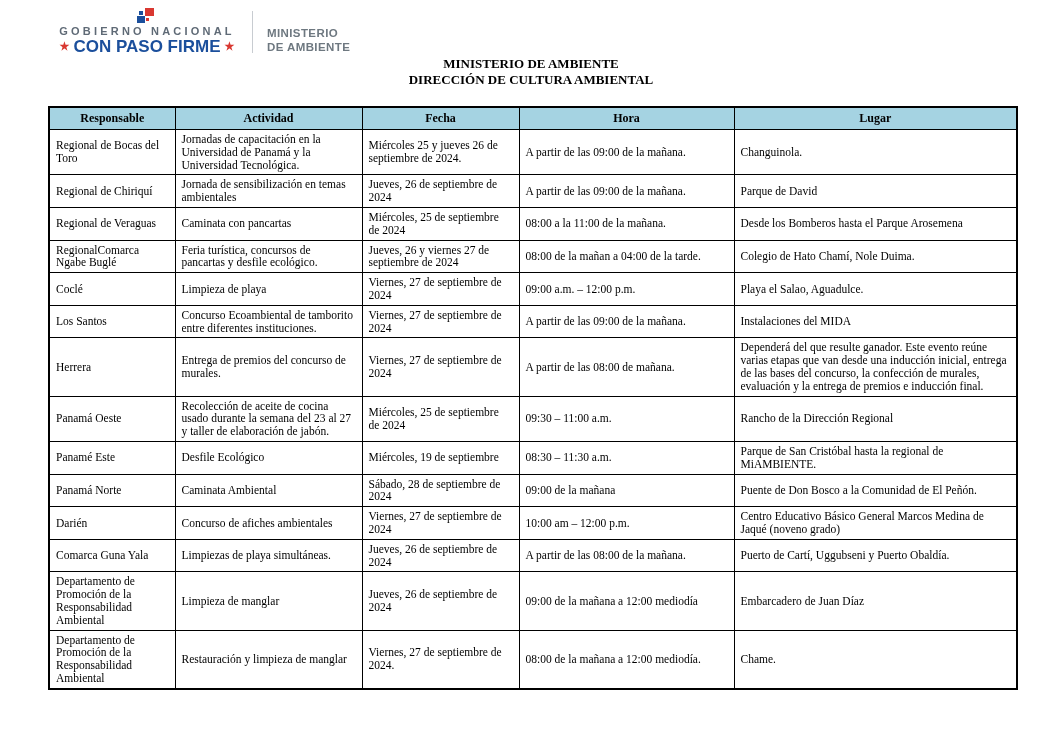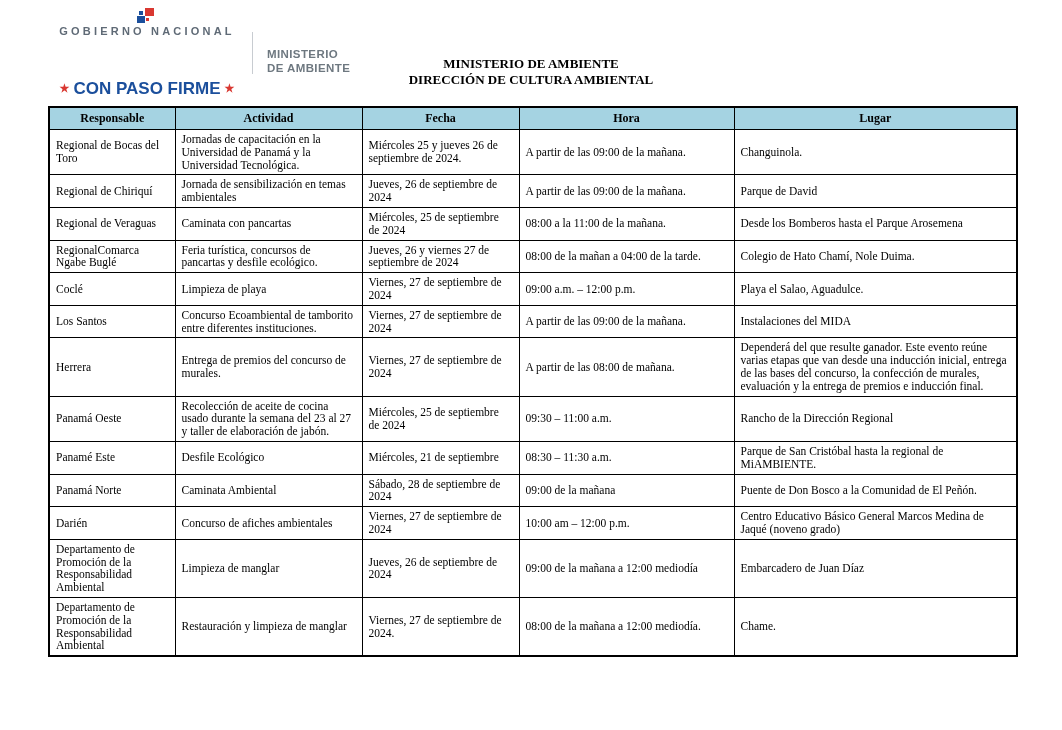--- a/index.html
+++ b/index.html
@@ -30,21 +30,21 @@
   .flag-icon .sq-blue-big   { left: 0px; top: 8px;  width: 8px; height: 7px; background: var(--logo-blue); }
   .flag-icon .sq-red-small  { left: 9px; top: 10px; width: 3px; height: 3px; background: var(--logo-red); }
   .gobierno-line {
     font-family: "Liberation Sans", sans-serif;
     font-size: 11px; font-weight: bold; letter-spacing: 3.2px;
     color: var(--logo-gray); white-space: nowrap;
   }
   .slogan-line {
     font-family: "Liberation Sans", sans-serif;
     font-size: 17px; font-weight: bold; color: var(--logo-blue);
-    white-space: nowrap; line-height: 19px; margin-top: 42px;
+    white-space: nowrap; line-height: 19px;
   }
   .slogan-line .star { color: var(--logo-red); font-size: 11px; vertical-align: 2px; margin: 0 4px; }
   .logo-divider {
     width: 1px; height: 42px; background: #C8CCD1; margin: 0 14px 0 10px;
   }
   .ministry-name {
     font-family: "Liberation Sans", sans-serif;
     font-size: 11.5px; font-weight: bold; color: #6E7880;
     letter-spacing: 0.4px; line-height: 14px; text-align: left; margin-top: 15px;
   }
@@ -177,39 +177,46 @@
         <tr>
           <td>Panamá Oeste</td>
           <td>Recolección de aceite de cocina usado durante la semana del 23 al 27 y taller de elaboración de jabón.</td>
           <td>Miércoles, 25 de septiembre de 2024</td>
           <td>09:30 – 11:00 a.m.</td>
           <td>Rancho de la Dirección Regional</td>
         </tr>
         <tr>
           <td>Panamé Este</td>
           <td>Desfile Ecológico</td>
-          <td>Miércoles, 21 de septiembre</td>
+          <td>Miércoles, 19 de septiembre</td>
           <td>08:30 – 11:30 a.m.</td>
           <td>Parque de San Cristóbal hasta la regional de MiAMBIENTE.</td>
         </tr>
         <tr>
           <td>Panamá Norte</td>
           <td>Caminata Ambiental</td>
           <td>Sábado, 28 de septiembre de 2024</td>
           <td>09:00 de la mañana</td>
           <td>Puente de Don Bosco a la Comunidad de El Peñón.</td>
         </tr>
         <tr>
           <td>Darién</td>
           <td>Concurso de afiches ambientales</td>
           <td>Viernes, 27 de septiembre de 2024</td>
           <td>10:00 am – 12:00 p.m.</td>
           <td>Centro Educativo Básico General Marcos Medina de Jaqué (noveno grado)</td>
         </tr>
         <tr>
+          <td>Comarca Guna Yala</td>
+          <td>Limpiezas de playa simultáneas.</td>
+          <td>Jueves, 26 de septiembre de 2024</td>
+          <td>A partir de las 08:00 de la mañana.</td>
+          <td>Puerto de Cartí, Uggubseni y Puerto Obaldía.</td>
+        </tr>
+        <tr>
           <td>Departamento de Promoción de la Responsabilidad Ambiental</td>
           <td>Limpieza de manglar</td>
           <td>Jueves, 26 de septiembre de 2024</td>
           <td>09:00 de la mañana a 12:00 mediodía</td>
           <td>Embarcadero de Juan Díaz</td>
         </tr>
         <tr>
           <td>Departamento de Promoción de la Responsabilidad Ambiental</td>
           <td>Restauración y limpieza de manglar</td>
           <td>Viernes, 27 de septiembre de 2024.</td>

